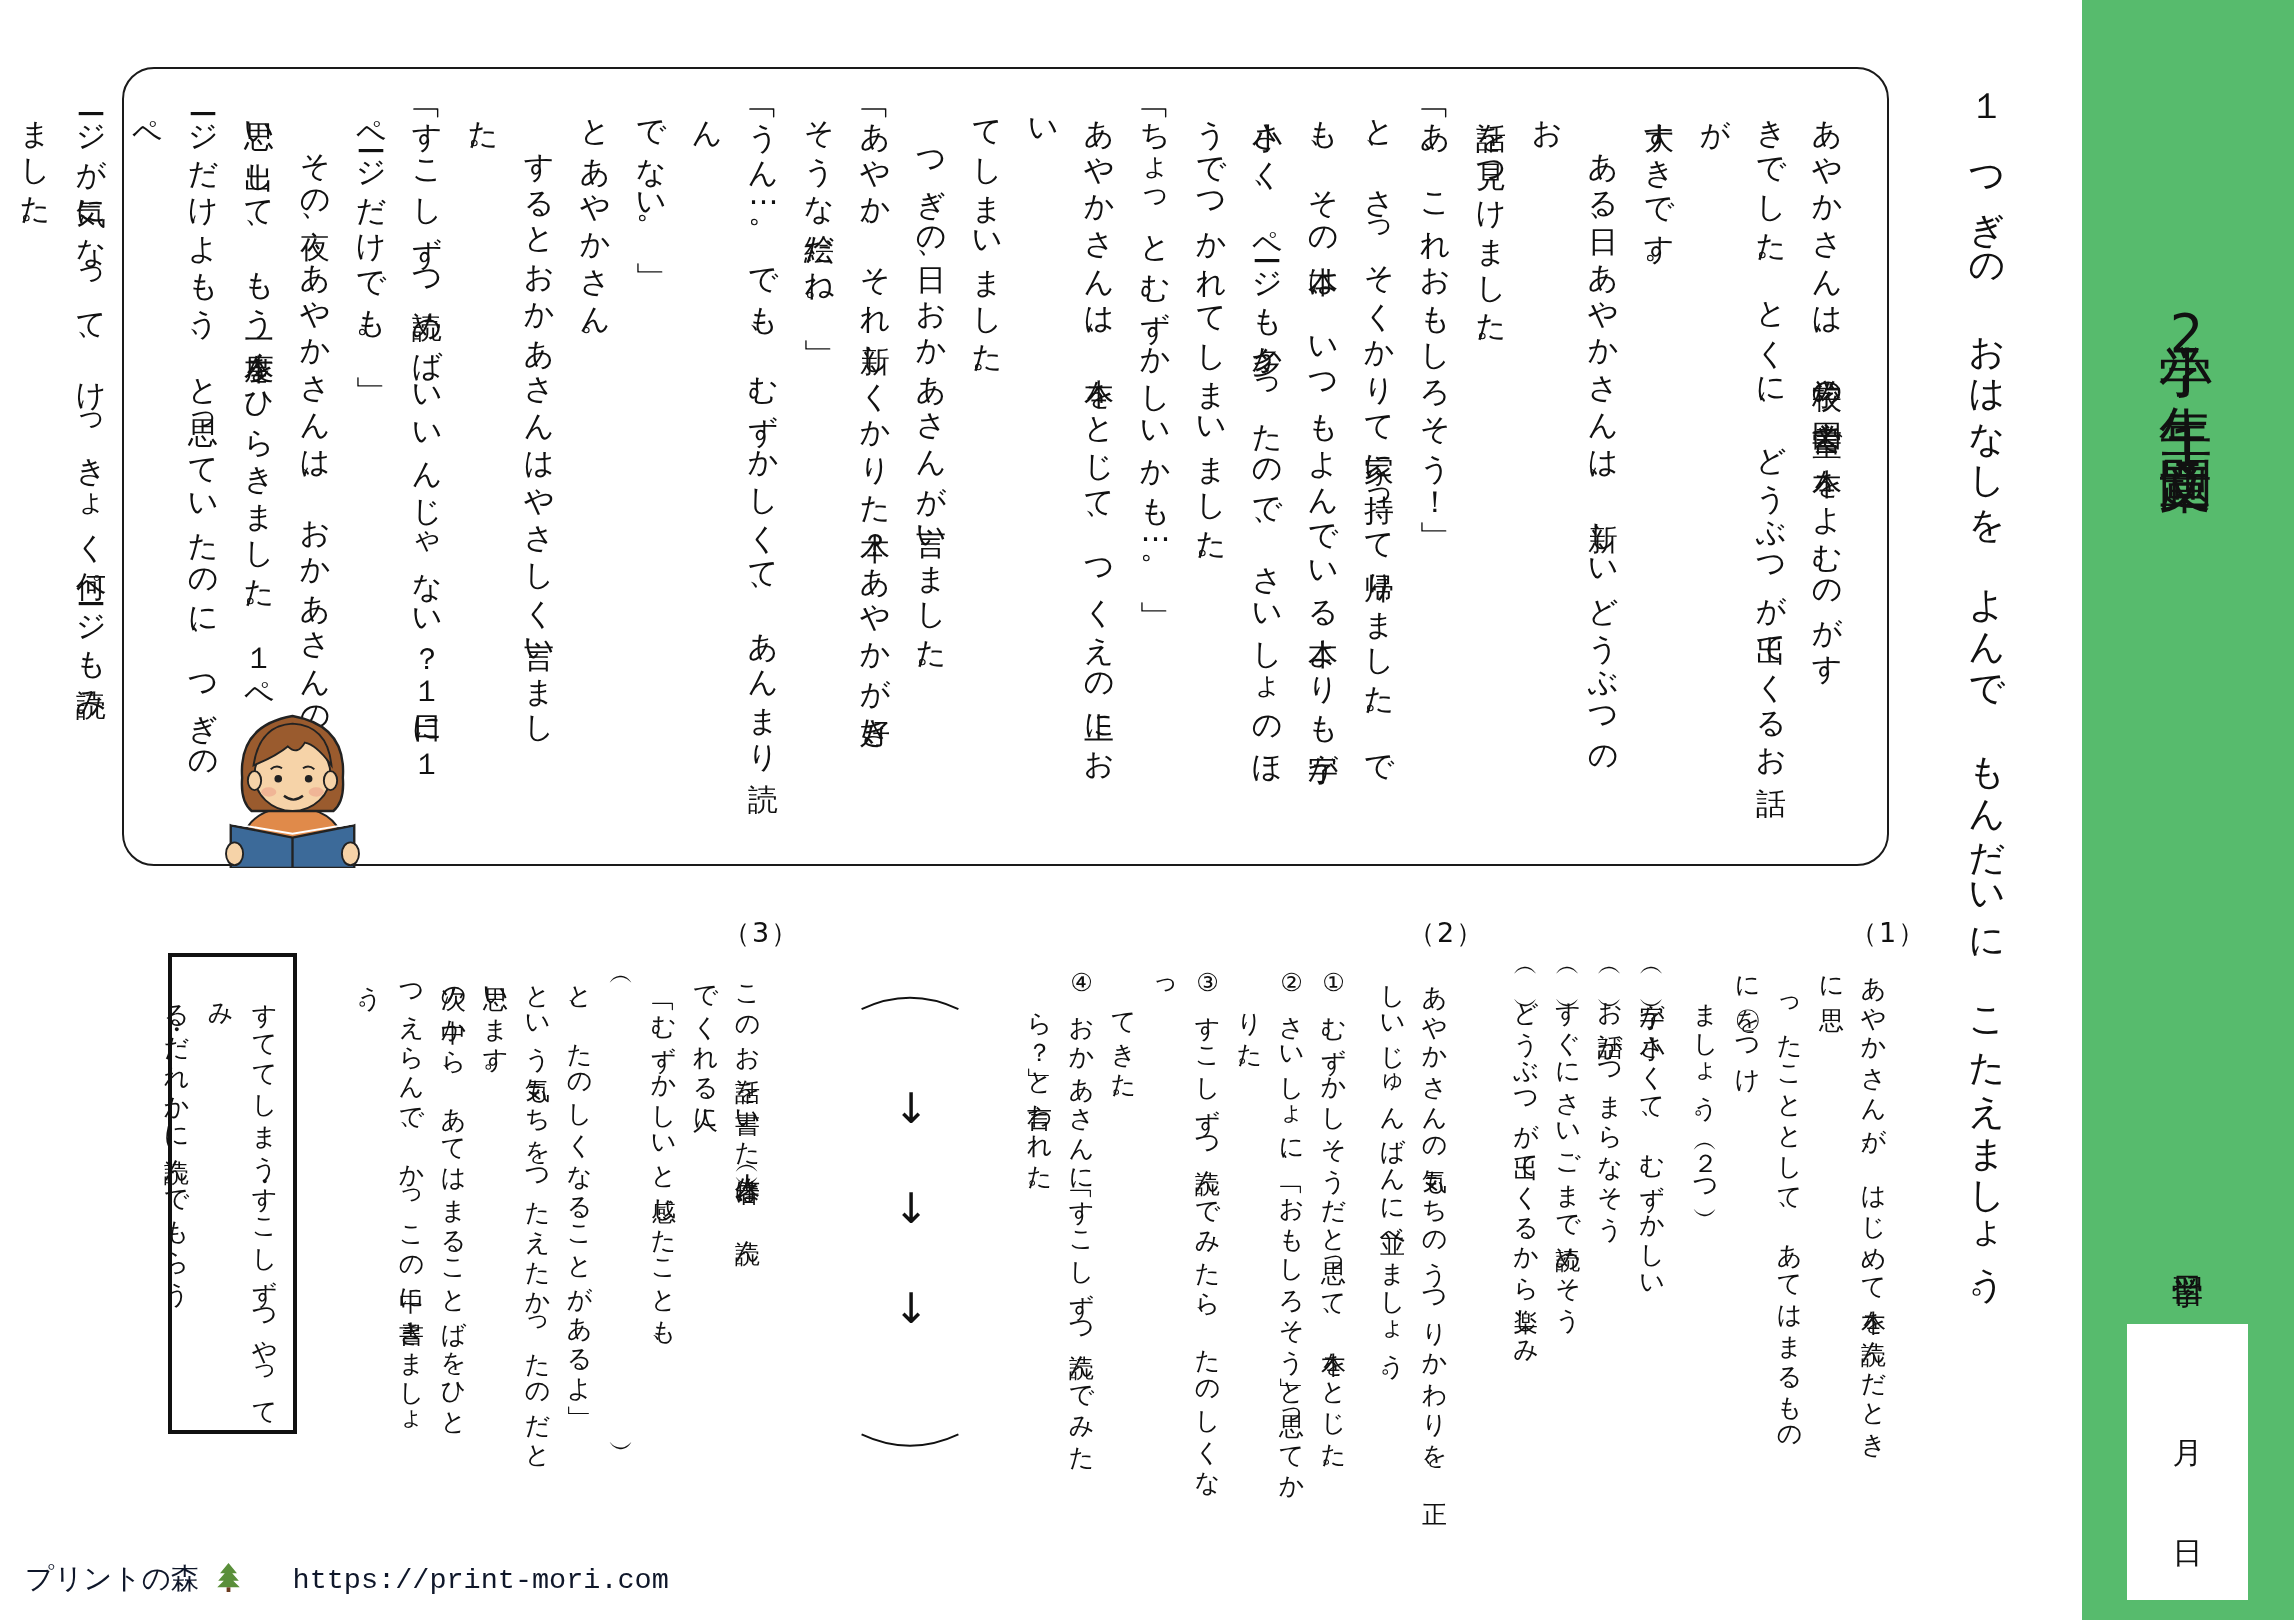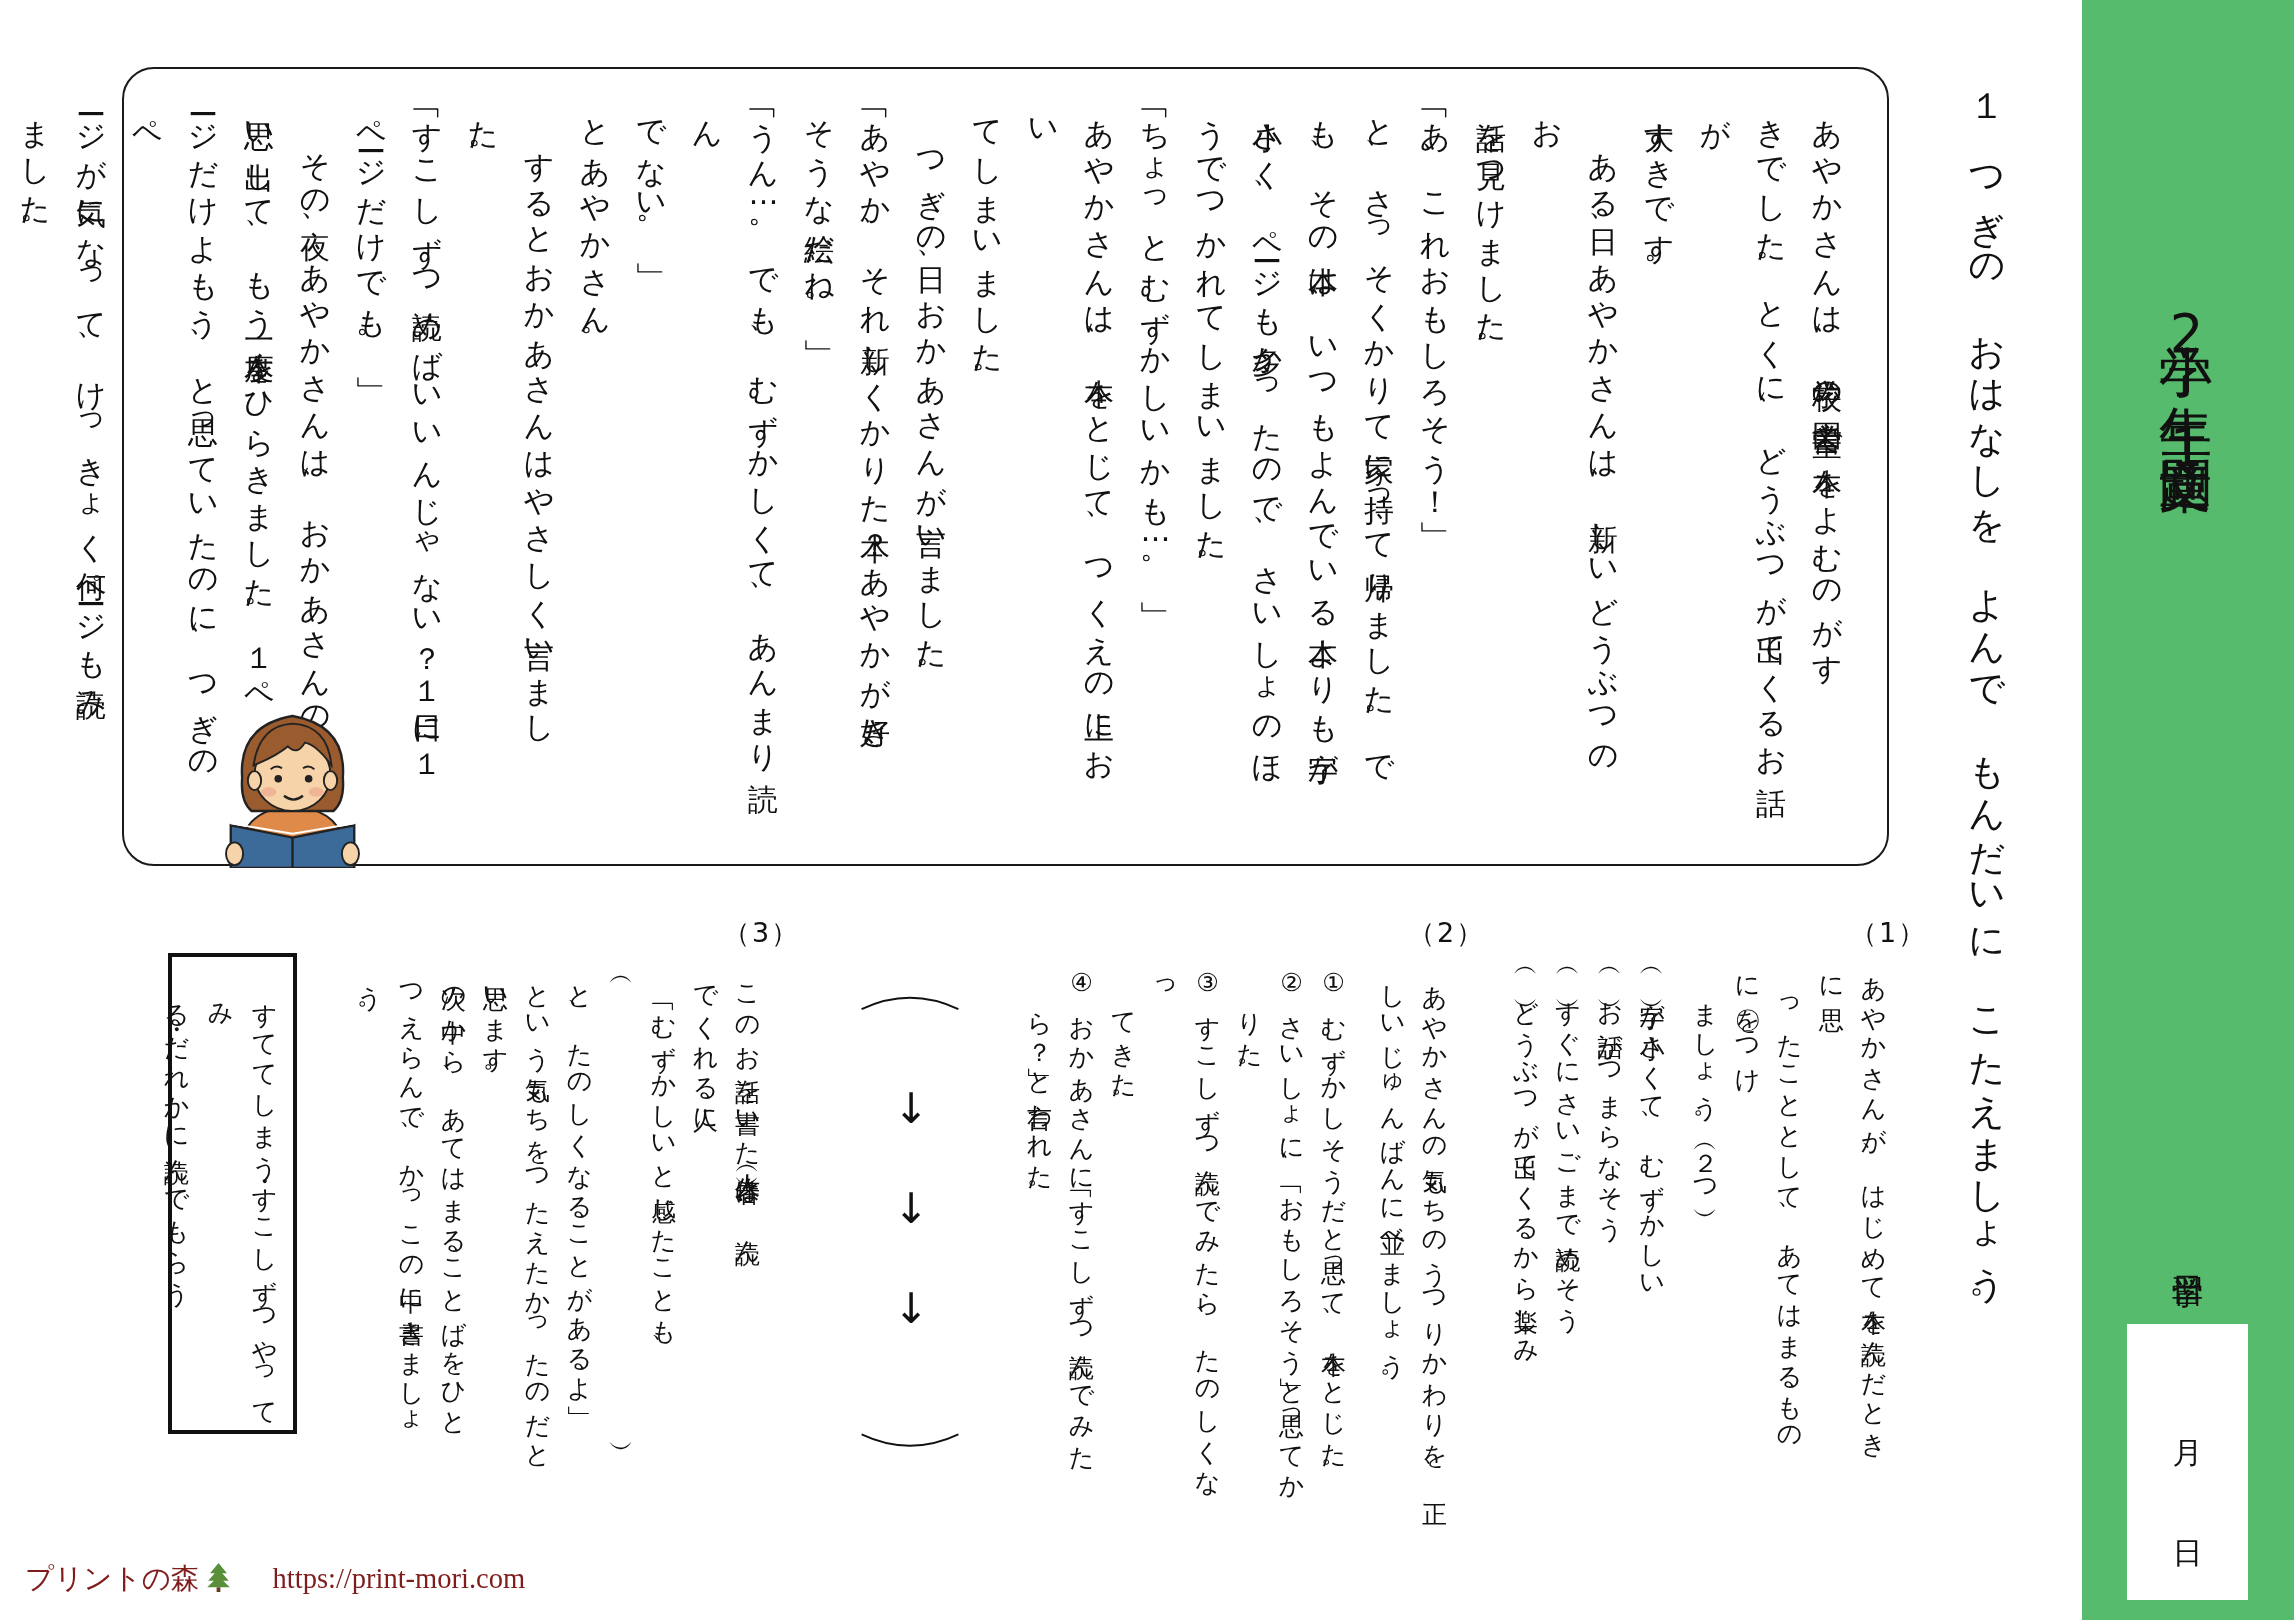--- a/index.html
+++ b/index.html
@@ -70,22 +70,22 @@
   .word-box {
     position: absolute; left: 168px; top: 953px; width: 129px; height: 481px;
     border: 4.8px solid #111; box-sizing: border-box;
   }
   .word-box .inner {
     position: absolute; left: 19px; top: 28.5px; width: 95px; height: 438px;
     font-size: 25px; line-height: 44px; letter-spacing: 1.9px;
   }
 
   .footer {
-    position: absolute; left: 25px; top: 1560px; font-size: 28.5px; color: #7f1d1d;
-    font-family: Liberation Serif, serif; white-space: nowrap;
+    position: absolute; left: 25px; top: 1560px; font-size: 28.5px; color: #0f172a;
+    font-family: Liberation Mono, monospace; white-space: nowrap;
   }
   .footer .url { margin-left: 34px; }
   .tree { display: inline-block; vertical-align: -3.8px; }
 </style>
 </head>
 <body>
 
 <div class="sidebar">
   <div class="title vert">小学2年生　文章問題1</div>
   <div class="study-label vert">学習日</div>

